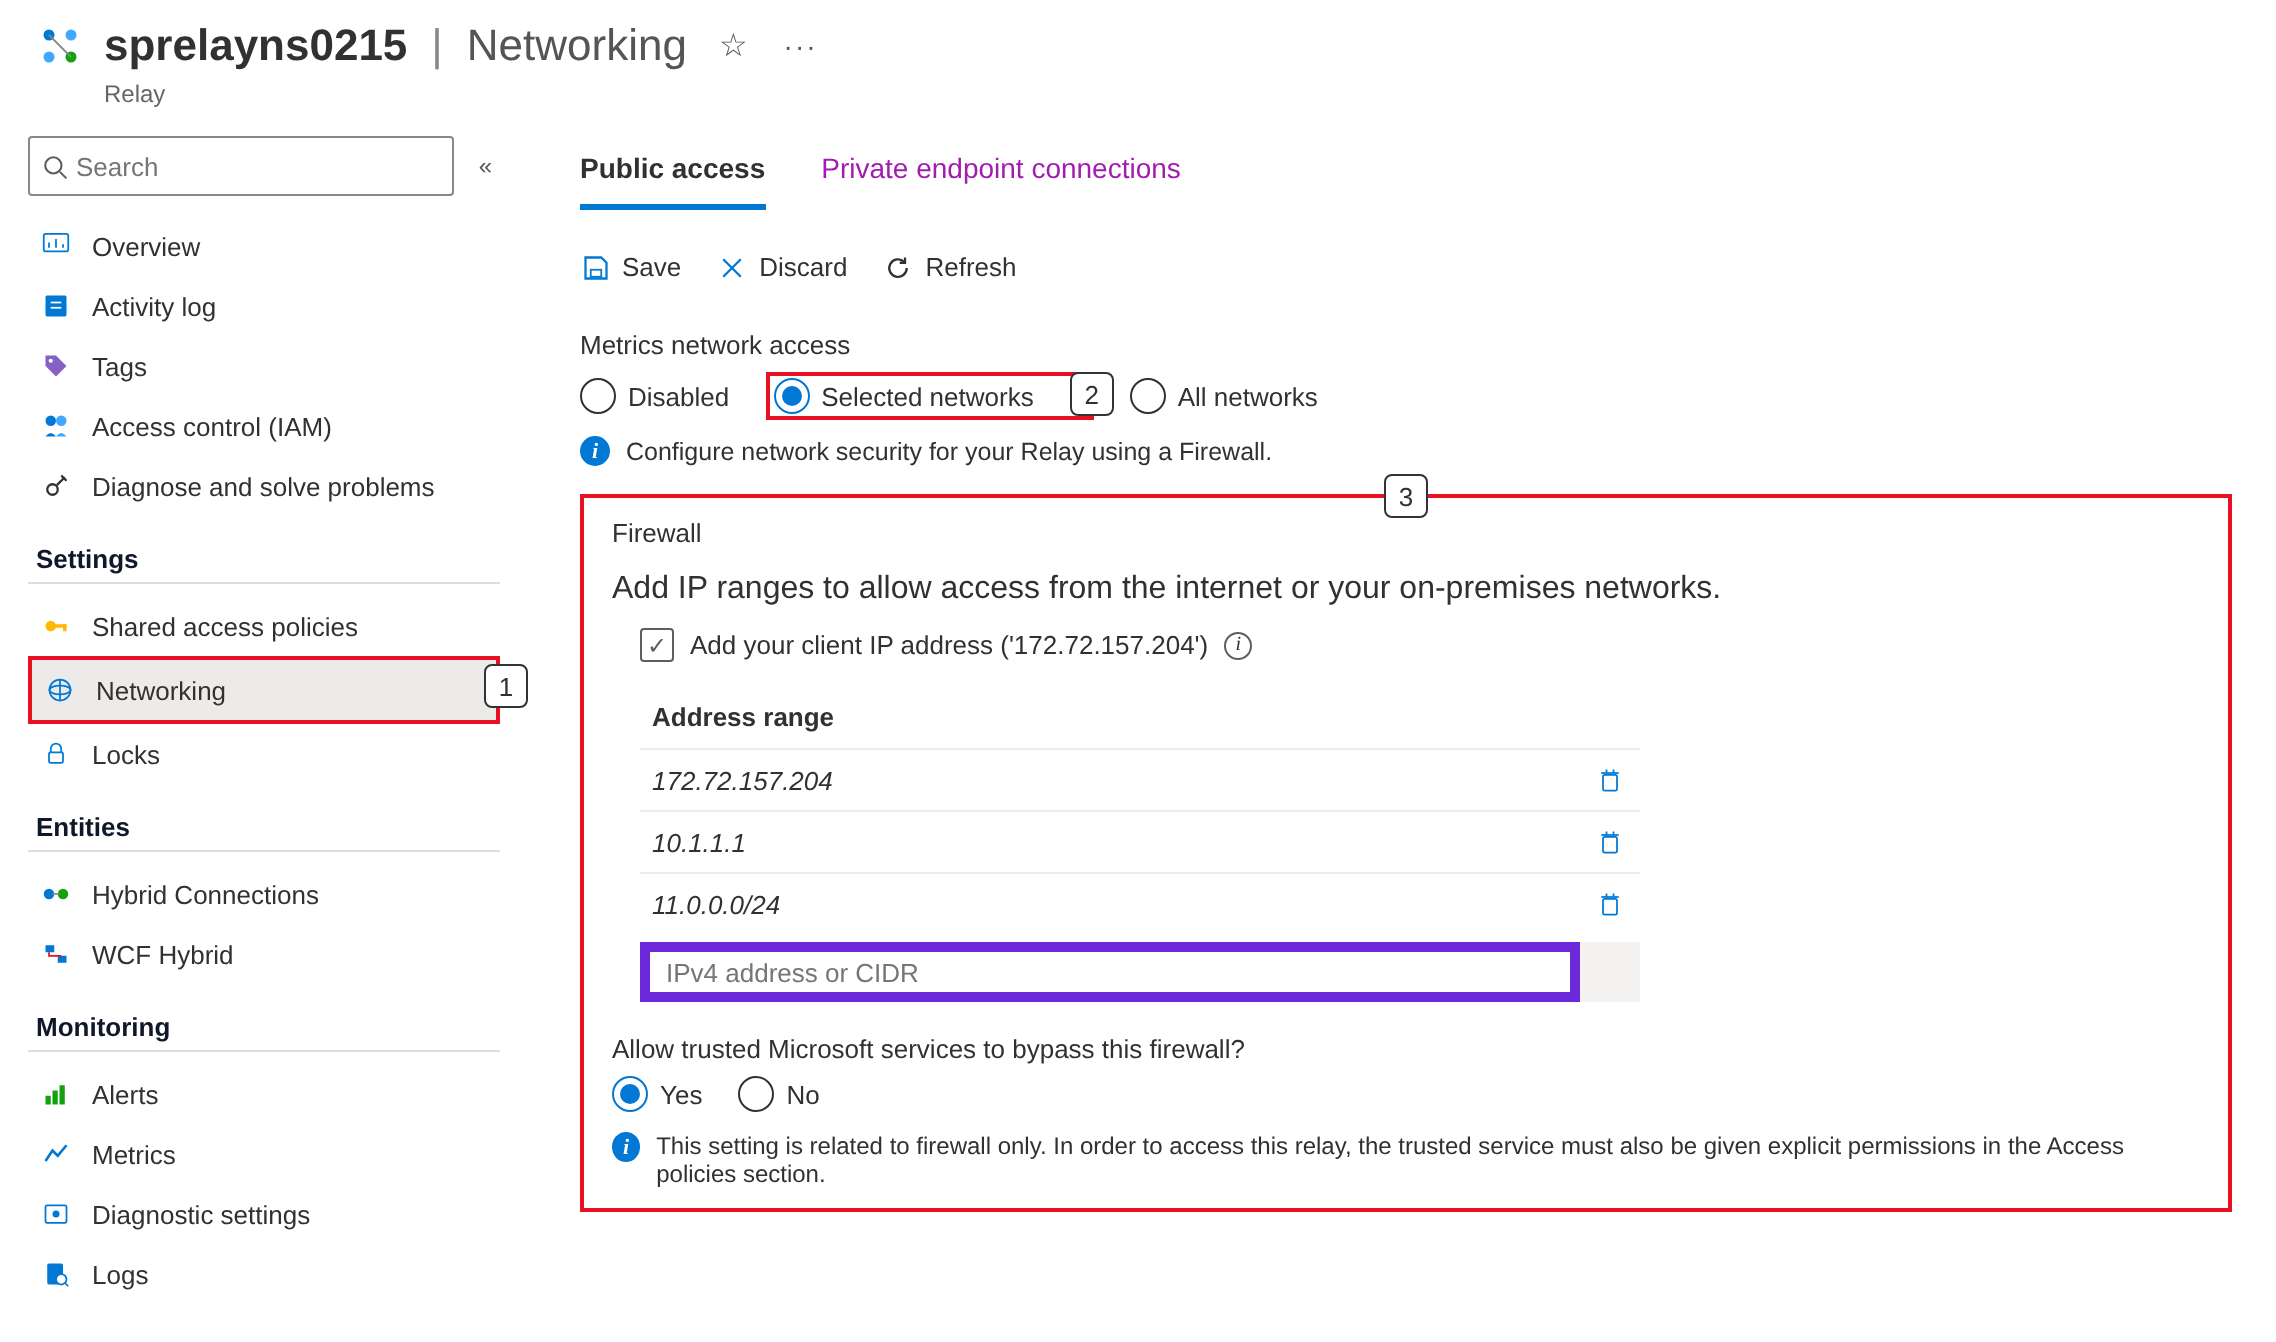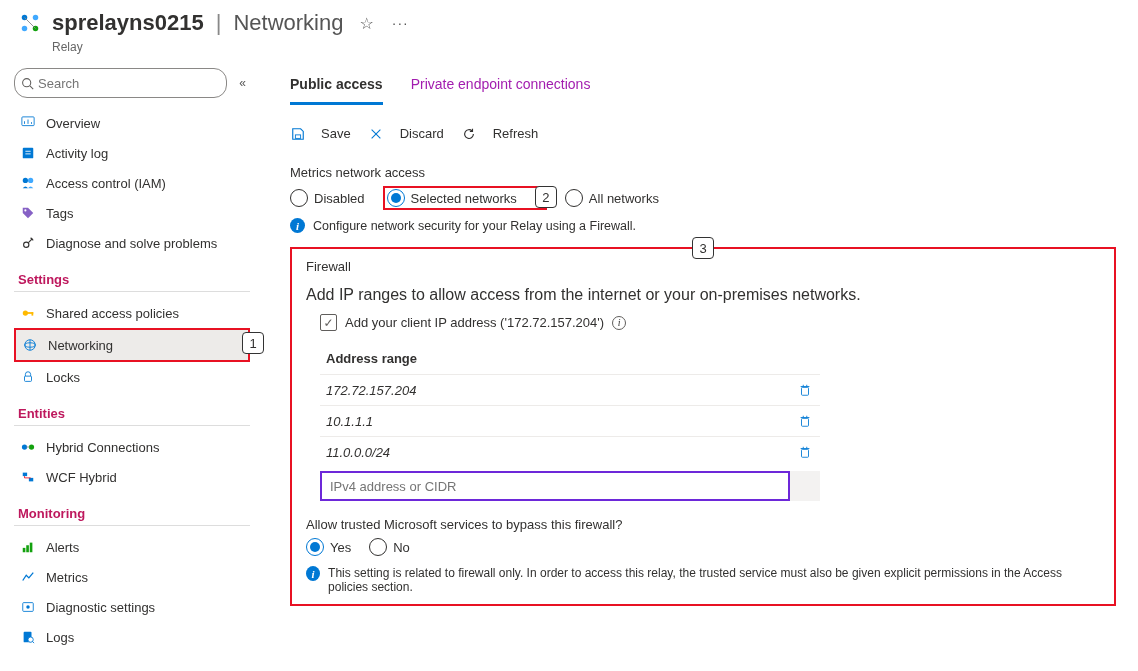--- a/index.html
+++ b/index.html
@@ -11,40 +11,40 @@
 .header-sub { font-size: 22px; font-weight: 300; color:#555; }
 .header-sep { font-size: 22px; font-weight:300; color:#888; margin:0 2px;}
 .header-star { font-size: 16px; color:#555; margin-left:6px; cursor:pointer;}
 .header-dots { font-size:14px; color:#555; margin-left:8px; cursor:pointer; letter-spacing:1px;}
 .breadcrumb { font-size: 12px; color:#666; margin: 0 0 8px 52px; }
 
 .layout { display:flex; }
 
 .sidebar { width: 260px; padding: 6px 10px 10px 14px; position:relative;}
 .search-row { display:flex; align-items:center; gap:8px; margin-bottom:10px;}
-.search-box { flex:1; display:flex; align-items:center; border:1px solid #8a8886; border-radius:13px; padding:3px 6px; height:30px; background:#fff; }
+.search-box { flex:1; display:flex; align-items:center; border:1px solid #8a8886; border-radius:2px; padding:3px 6px; height:30px; background:#fff; }
 .search-box input { border:none; outline:none; flex:1; font-size:13px; background:transparent; }
 .collapse-chev { font-size:12px; color:#555; cursor:pointer; padding:4px;}
 .nav-item { display:flex; align-items:center; gap:10px; padding:7px 6px; cursor:pointer; border-radius:2px;}
 .nav-item.selected { background:#edebe9; }
 .nav-icon { width:16px; height:16px; display:flex; align-items:center; justify-content:center; flex-shrink:0;}
 .nav-label { font-size:13px; }
-.section-hdr { font-size:13px; font-weight:600; margin:14px 0 2px 4px; color:#be185d;}
+.section-hdr { font-size:13px; font-weight:600; margin:14px 0 2px 4px; color:#0f172a;}
 .section-rule { border:none; border-top:1px solid #ddd; margin:4px 0 6px 0;}
 
 .callout-num { position:absolute; background:#fff; border:1px solid #333; border-radius:4px; width:22px; height:22px; display:flex; align-items:center; justify-content:center; font-size:13px; font-weight:400;}
 .red-box { border:2px solid #e81123; }
 
 .main { flex:1; padding: 0 22px 20px 30px; }
 
 .tabs { display:flex; gap:28px; border-bottom:1px solid #fff; margin: 6px 0 14px; }
 .tab { padding:8px 0 10px; font-size:14px; cursor:pointer; color:#a21caf; }
 .tab.active { font-weight:600; border-bottom:3px solid #0078d4; color:#323130;}
 .toolbar { display:flex; gap:18px; padding:6px 0 16px; align-items:center;}
-.toolbar-btn { display:flex; align-items:center; gap:16px; cursor:pointer; font-size:13px;}
+.toolbar-btn { display:flex; align-items:center; gap:6px; cursor:pointer; font-size:13px;}
 .tb-icon { width:15px; height:15px; display:flex; align-items:center; justify-content:center;}
 
 .field-label { font-size:13px; margin:8px 0 6px;}
 .radio-row { display:flex; align-items:center; gap:18px; margin-bottom:8px; position:relative;}
 .radio-opt { display:flex; align-items:center; gap:6px; cursor:pointer; font-size:13px;}
 .radio-circle { width:18px; height:18px; border-radius:50%; border:1px solid #323130; display:flex; align-items:center; justify-content:center;}
 .radio-circle.checked::after{content:''; width:10px; height:10px; background:#0078d4; border-radius:50%;}
 .radio-circle.checked{border-color:#0078d4;}
 
 .info-row { display:flex; align-items:center; gap:8px; font-size:12.5px; margin:8px 0 14px;}
@@ -58,21 +58,21 @@
 .checkbox.checked{background:#fff;border-color:#605e5c;}
 .checkbox.checked::after{content:'✓';font-size:12px;color:#605e5c;}
 .tiny-info{width:14px;height:14px;border:1px solid #605e5c;border-radius:50%;display:flex;align-items:center;justify-content:center;font-size:10px;font-family:Georgia,serif;font-style:italic;cursor:pointer;}
 
 .addr-table { margin:0 0 16px 14px; width: 500px;}
 .addr-header{font-weight:600;font-size:13px;padding:8px 6px;}
 .addr-row{display:flex;align-items:center;border-top:1px solid #edebe9;padding:6px 6px;}
 .addr-val{flex:1;font-size:13px;font-style:italic;}
 .del-btn{cursor:pointer;color:#0078d4;width:18px;height:18px;display:flex;align-items:center;justify-content:center;}
 .addr-input-row{display:flex;margin-top:4px;}
-.addr-input{flex:1;border:2px solid #6d28d9;padding:6px 8px;font-size:13px;outline:none;height:30px;}
+.addr-input{flex:1;border:5px solid #6d28d9;padding:6px 8px;font-size:13px;outline:none;height:30px;}
 .addr-input-spacer{width:30px;background:#f3f2f1;}
 
 .trusted-info{font-size:12px;margin:10px 0 0 0;display:flex;gap:8px;align-items:flex-start;}
 
 svg { display:block; }
 </style>
 </head>
 <body>
 
 <div class="header">
@@ -126,36 +126,36 @@
             <rect x="2" y="2" width="12" height="12" rx="1" fill="#0078d4"></rect>
             <line x1="5" y1="6" x2="11" y2="6" stroke="#fff"></line>
             <line x1="5" y1="9" x2="11" y2="9" stroke="#fff"></line>
           </svg>
         </span>
     <span class="nav-label">Activity log</span>
   </div>
   <div class="nav-item">
     <span class="nav-icon">
           <svg width="14" height="14" viewBox="0 0 16 16">
+            <path d="M2 2 L8 2 L14 8 L8 14 L2 8 Z" fill="#8661c5"></path>
+            <circle cx="5" cy="5" r="1.2" fill="#fff"></circle>
+          </svg>
+        </span>
+    <span class="nav-label">Tags</span>
+  </div>
+  <div class="nav-item">
+    <span class="nav-icon">
+          <svg width="14" height="14" viewBox="0 0 16 16">
             <circle cx="5" cy="5" r="3" fill="#0078d4"></circle>
             <circle cx="11" cy="5" r="3" fill="#40a9ff"></circle>
             <path d="M2 14 Q5 10 8 14" fill="#0078d4"></path>
             <path d="M8 14 Q11 10 14 14" fill="#40a9ff"></path>
           </svg>
         </span>
     <span class="nav-label">Access control (IAM)</span>
-  </div>
-  <div class="nav-item">
-    <span class="nav-icon">
-          <svg width="14" height="14" viewBox="0 0 16 16">
-            <path d="M2 2 L8 2 L14 8 L8 14 L2 8 Z" fill="#8661c5"></path>
-            <circle cx="5" cy="5" r="1.2" fill="#fff"></circle>
-          </svg>
-        </span>
-    <span class="nav-label">Tags</span>
   </div>
   <div class="nav-item">
     <span class="nav-icon">
           <svg width="14" height="14" viewBox="0 0 16 16">
             <circle cx="6" cy="10" r="3" fill="none" stroke="#323130" stroke-width="1.3"></circle>
             <path d="M8.5 7.5 L13 3" stroke="#323130" stroke-width="1.3"></path>
             <path d="M11 2 L14 5" stroke="#323130" stroke-width="1.3"></path>
           </svg>
         </span>
     <span class="nav-label">Diagnose and solve problems</span>

